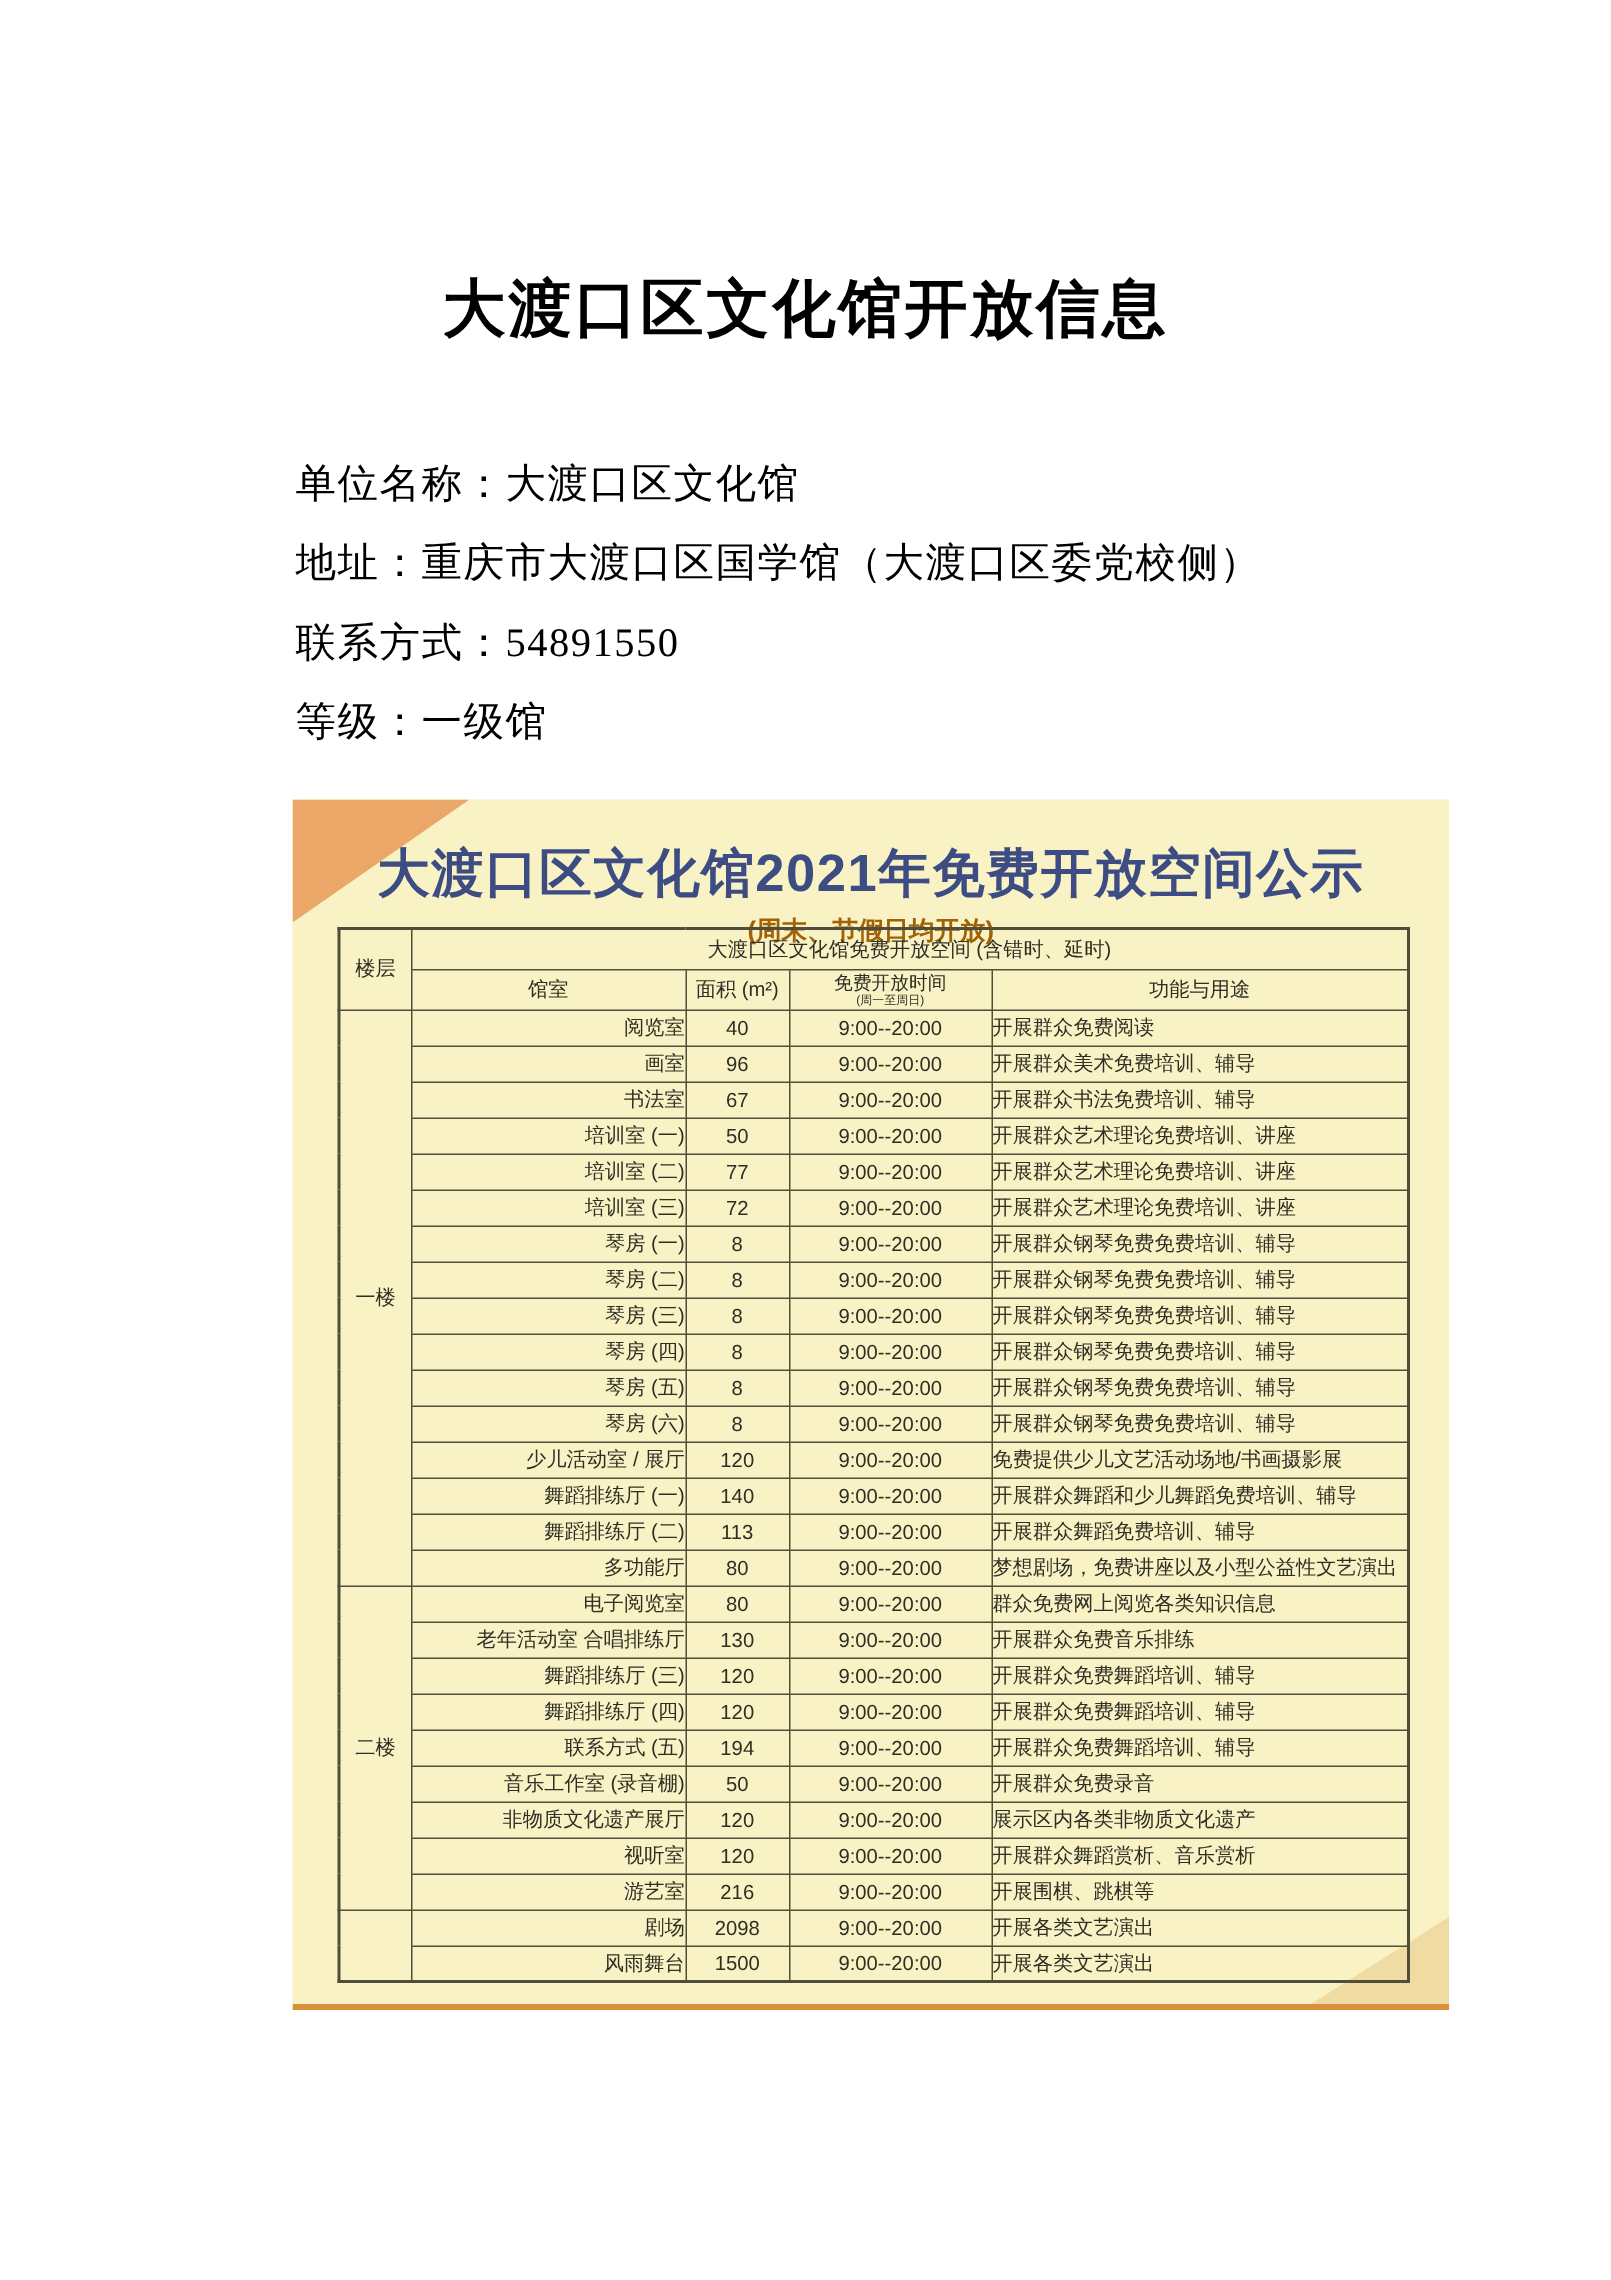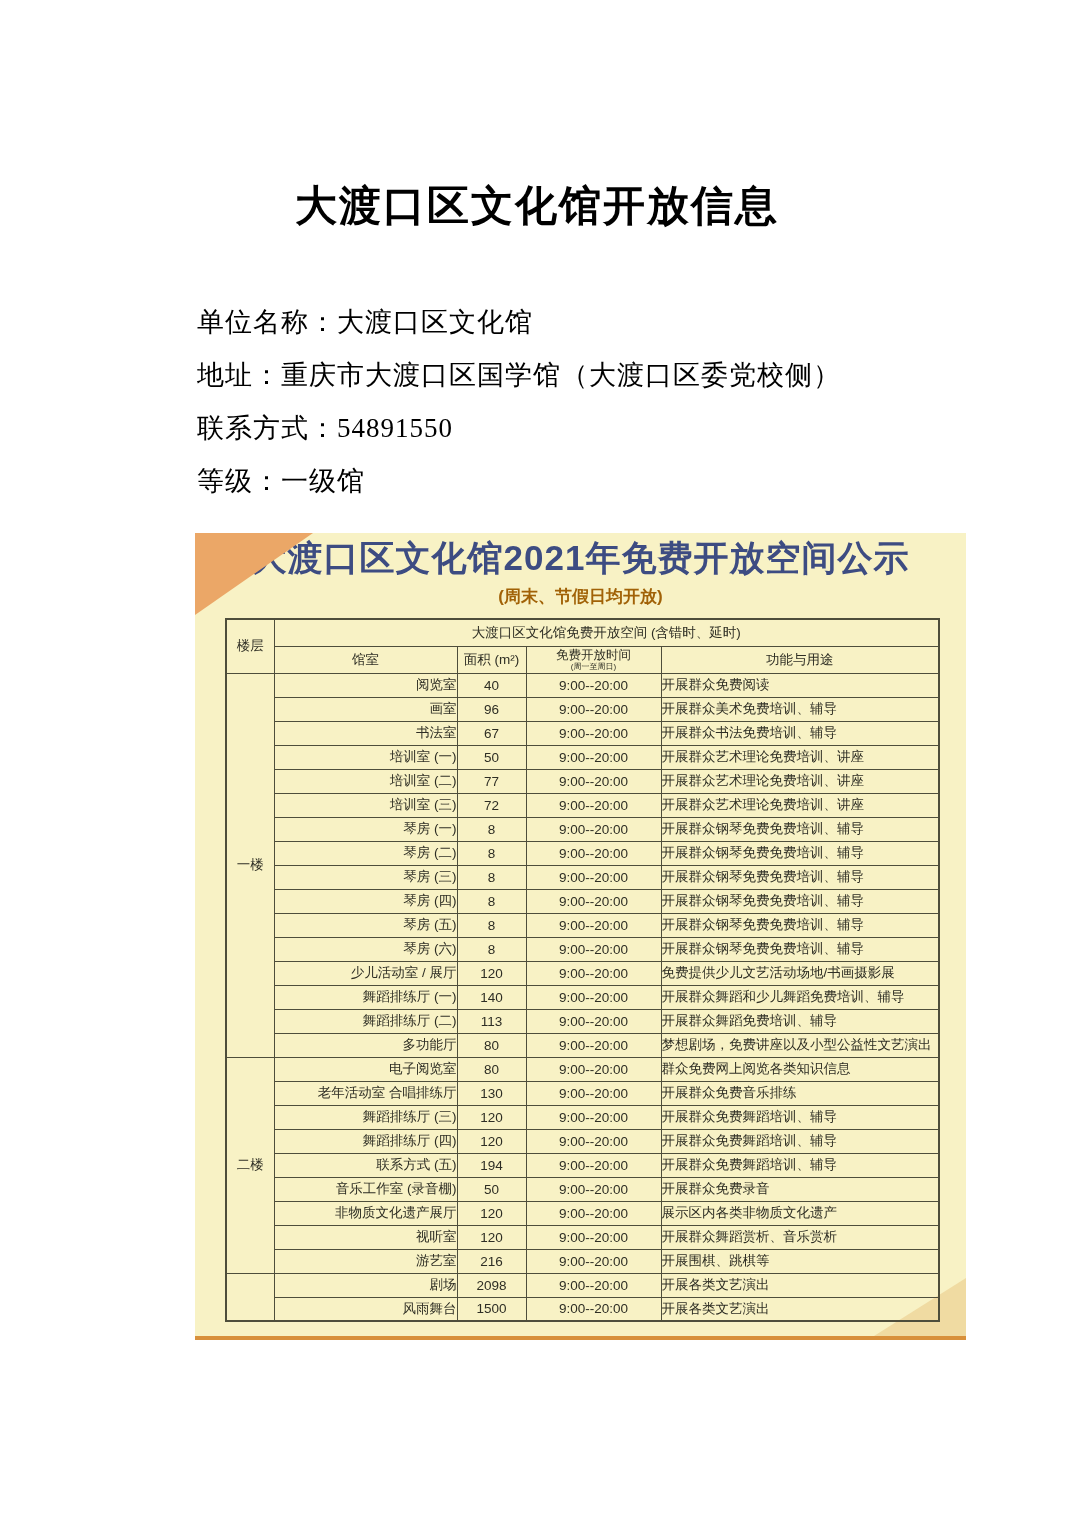--- a/index.html
+++ b/index.html
@@ -18,21 +18,21 @@
     position:absolute; left:195px; top:533px; width:771px; height:810px;
     background:#F8F2C5; overflow:hidden;
     font-family:"Liberation Sans", sans-serif;
   }
   .tri-tl { position:absolute; top:0; left:0; width:0; height:0;
     border-top:82px solid #EBA767; border-right:118px solid transparent; }
   .stripe { position:absolute; left:0; bottom:0; width:100%; height:7px; background:#D8903B; }
   .tri-br { position:absolute; right:0; bottom:7px; width:0; height:0;
     border-bottom:58px solid #F0DBA2; border-left:92px solid transparent; }
   .poster-title {
-    margin:0; padding-top:2px; text-align:center; color:#3D4C82;
+    margin:0; padding-top:26px; text-align:center; color:#3D4C82;
     font-size:35px; font-weight:bold; letter-spacing:1px;
   }
   .poster-subtitle {
     text-align:center; color:#a16207; font-size:17px; font-weight:bold; margin-top:3px;
   }
   table.open-table {
     position:absolute; left:30px; top:85px; width:713px;
     border-collapse:collapse; table-layout:fixed;
     border:2px solid #4E4E3B; color:#2E2E24;
   }

